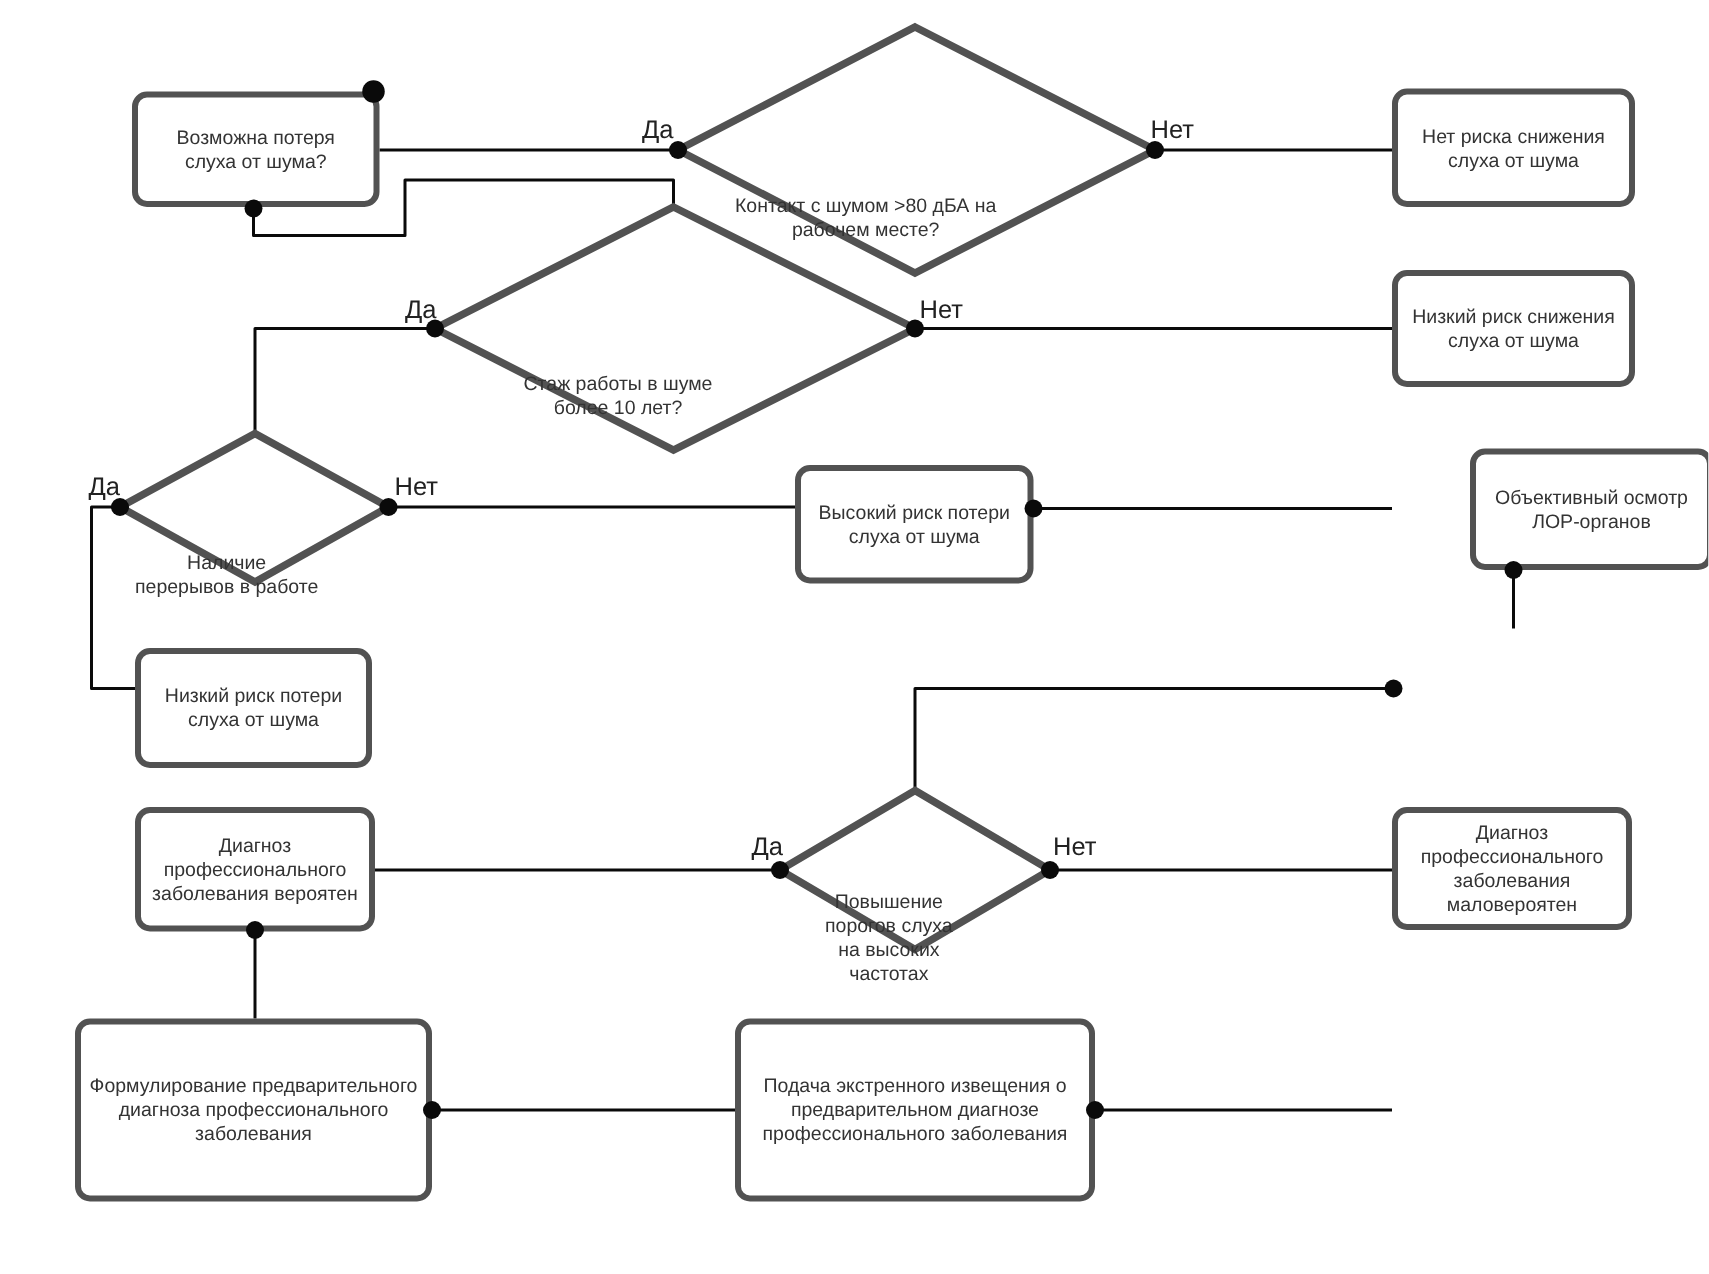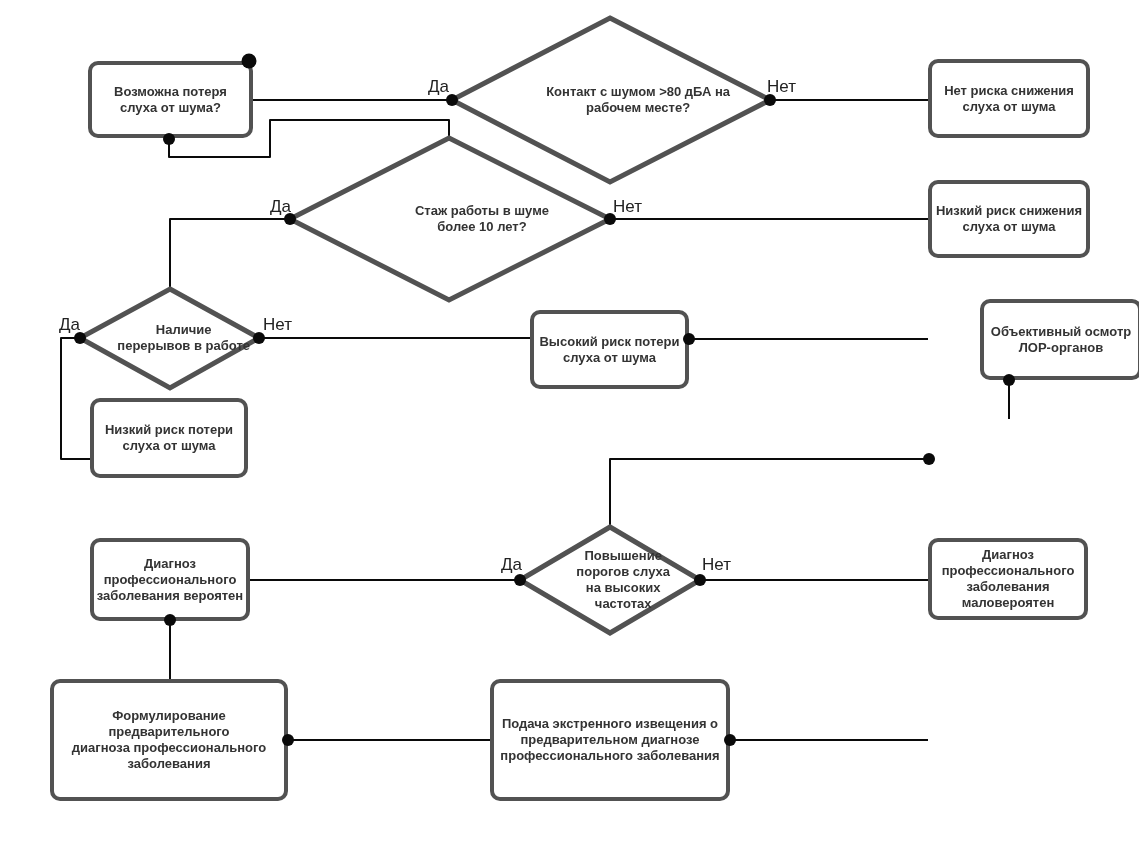--- a/index.html
+++ b/index.html
@@ -46,30 +46,30 @@
     align-items: center;
     justify-content: center;
     z-index: 2;
     text-align: center;
   }
   .node-text, .diamond-text-inner {
     font-size: 13px;
     line-height: 16px;
     color: #333333;
     white-space: pre-line;
-    font-weight: bold;
   }
   .diamond-text {
     position: absolute;
     display: flex;
     align-items: center;
-    justify-content: flex-end;
+    justify-content: flex-start;
     text-align: center;
     z-index: 2;
     background: transparent;
+    margin-top: 45px;
   }
   .edge-label {
     position: absolute;
     font-size: 17px;
     line-height: 15px;
     color: #222222;
     z-index: 4;
     white-space: nowrap;
   }
 </style>
@@ -114,21 +114,21 @@
 слуха от шума</span>
   </div>
   <div class="node" style="left:530px;top:310px;width:159px;height:79px">
     <span class="node-text">Высокий риск потери
 слуха от шума</span>
   </div>
   <div class="node" style="left:980px;top:299px;width:162px;height:81px">
     <span class="node-text">Объективный осмотр
 ЛОР-органов</span>
   </div>
-  <div class="node" style="left:90px;top:398px;width:158px;height:80px">
+  <div class="node" style="left:90px;top:432px;width:158px;height:80px">
     <span class="node-text">Низкий риск потери
 слуха от шума</span>
   </div>
   <div class="node" style="left:90px;top:538px;width:160px;height:83px">
     <span class="node-text">Диагноз
 профессионального
 заболевания вероятен</span>
   </div>
   <div class="node" style="left:928px;top:538px;width:160px;height:82px">
     <span class="node-text">Диагноз

